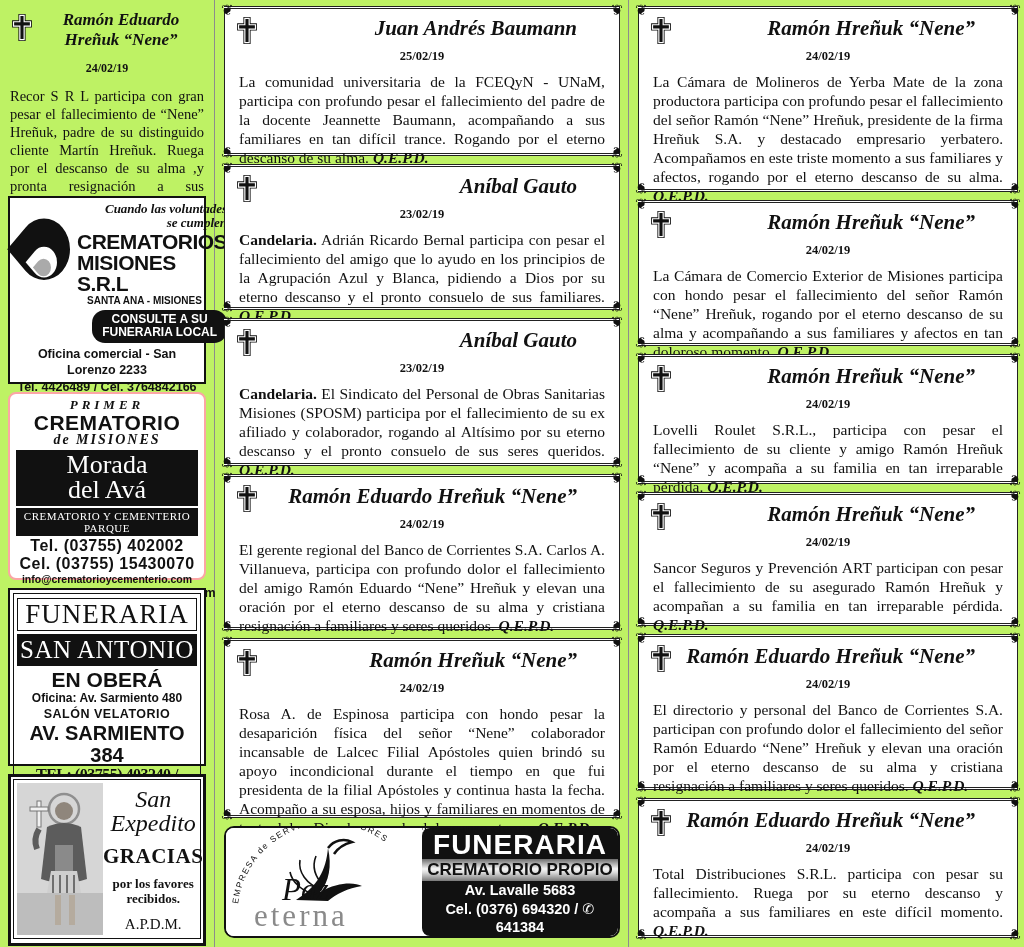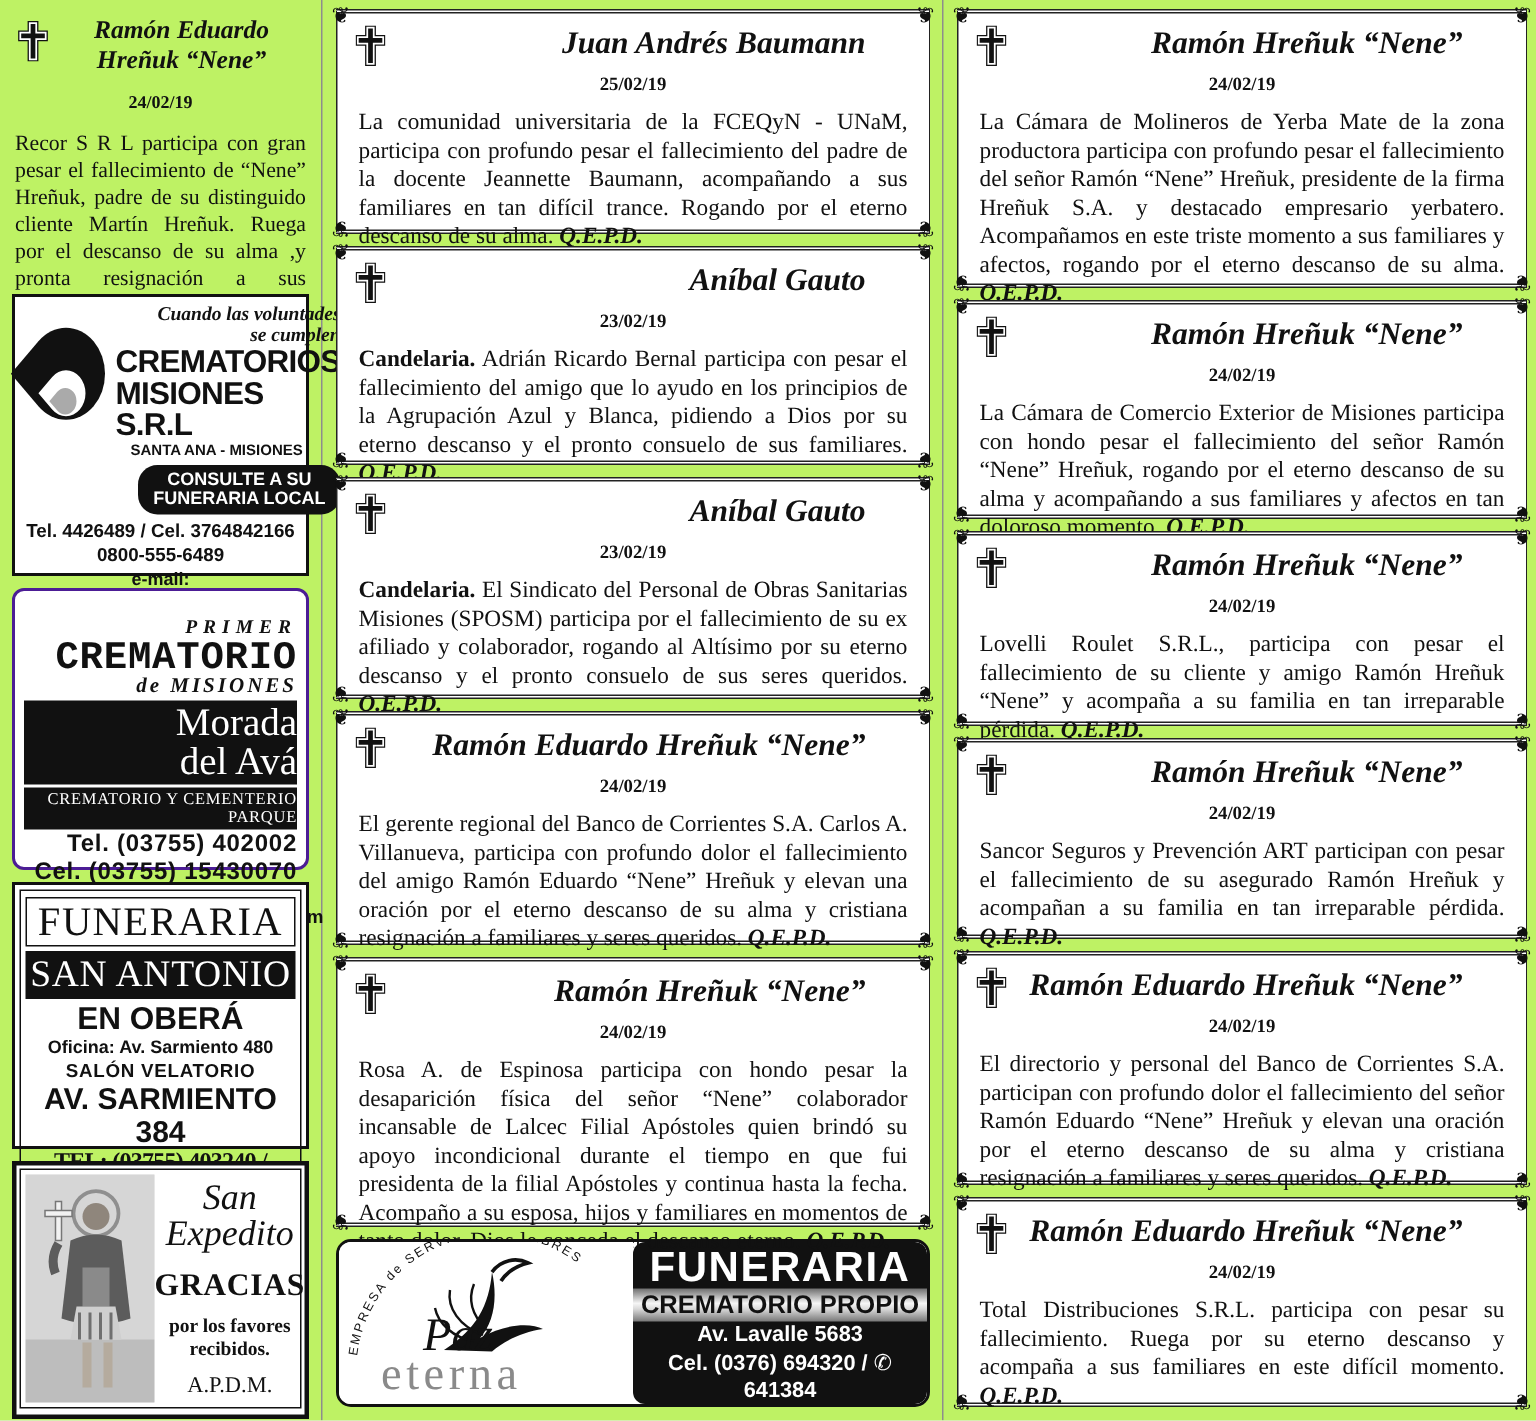--- a/index.html
+++ b/index.html
@@ -55,23 +55,23 @@
   .crema-loc{font-family:"Liberation Sans",sans-serif;font-weight:700;font-size:10px;margin-top:1px;
              text-align:left;padding-left:14px;}
   .crema-pill{display:inline-block;background:#111;color:#fff;border-radius:13px;
               font-family:"Liberation Sans",sans-serif;font-weight:700;font-size:12px;line-height:1.15;
               padding:3px 10px;margin-top:4px;text-align:center;}
   .crema-lines{text-align:center;font-family:"Liberation Sans",sans-serif;font-weight:700;
                font-size:12.5px;line-height:1.3;margin-top:3px;}
   .crema-lines .sm{font-size:12px;}
 
   
-  .ad-morada{border:2px solid #4c1d95;border-radius:8px;padding:16px 6px;text-align:right;}
+  .ad-morada{border:2px solid #fca5a5;border-radius:8px;padding:3px 6px;text-align:center;}
   .mo-primer{font-style:italic;font-size:13px;letter-spacing:4px;font-weight:700;}
-  .mo-crema{font-family:Liberation Mono, monospace;font-weight:700;font-size:26px;line-height:.95;letter-spacing:.5px;}
+  .mo-crema{font-family:Liberation Sans, sans-serif;font-weight:700;font-size:21px;line-height:.95;letter-spacing:.5px;}
   .mo-de{font-style:italic;font-size:14px;letter-spacing:2px;font-weight:700;line-height:1.05;}
   .mo-box{background:#111;color:#fff;margin:2px 0 1px;padding:2px 0 0;}
   .mo-name{font-size:26px;line-height:.98;font-weight:400;}
   .mo-bar{font-size:11px;letter-spacing:.5px;border-top:2px solid #fff;margin-top:3px;padding:2px 0;}
   .mo-tel{font-family:"Liberation Sans",sans-serif;font-weight:700;font-size:16px;line-height:1.15;letter-spacing:.5px;}
   .mo-mail{font-family:"Liberation Sans",sans-serif;font-weight:700;font-size:10.5px;line-height:1.2;}
   .mo-web{font-family:"Liberation Sans",sans-serif;font-weight:700;font-size:12.5px;line-height:1.2;}
   .mo-rep{font-style:italic;font-weight:700;font-size:12px;border-top:1px solid #111;margin-top:2px;padding-top:1px;}
 
   
@@ -154,20 +154,21 @@
             <div>MISIONES S.R.L</div>
           </div>
           <div class="crema-loc">SANTA ANA - MISIONES</div>
           <div class="crema-pill">
             <div>CONSULTE A SU</div>
             <div>FUNERARIA LOCAL</div>
           </div>
         </div>
       </div>
       <div class="crema-lines">
+        <div>Oficina comercial - San Lorenzo 2233</div>
         <div>Tel. 4426489 / Cel. 3764842166</div>
         <div>0800-555-6489</div>
         <div class="sm">e-mail: crematoriosmnes@hotmail.com</div>
       </div>
     </div>
 
     <div class="ad ad-morada" style="height:188px">
       <div class="mo-primer">PRIMER</div>
       <div class="mo-crema">CREMATORIO</div>
       <div class="mo-de">de MISIONES</div>

